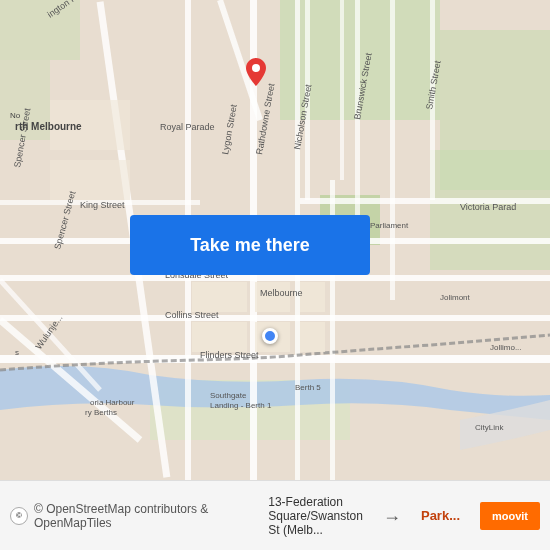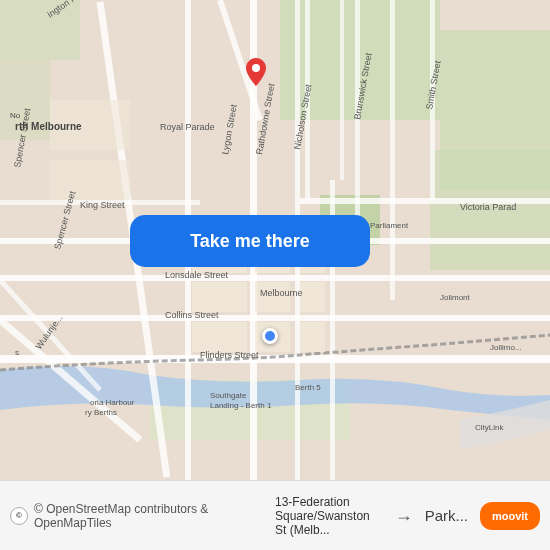--- a/index.html
+++ b/index.html
@@ -24,25 +24,25 @@
       width: 100%;
       height: 100%;
     }
 
     
     #take-me-there-btn {
       position: absolute;
       top: 215px;
       left: 130px;
       width: 240px;
-      height: 52px;
+      height: 60px;
       background-color: #1a73e8;
       color: white;
       border: none;
-      border-radius: 15px;
+      border-radius: 4px;
       font-size: 18px;
       font-weight: bold;
       cursor: pointer;
       z-index: 10;
       display: flex;
       align-items: center;
       justify-content: center;
     }
 
     
@@ -103,30 +103,30 @@
       padding: 0 8px;
     }
 
     #destination-info {
       display: flex;
       flex-direction: column;
       align-items: flex-start;
     }
 
     #destination-name {
-      font-size: 15px;
-      color: #404040;
-      font-weight: 400;
+      font-size: 13px;
+      color: #c2410c;
+      font-weight: 700;
     }
 
     #moovit-logo {
       width: 60px;
       height: 28px;
       background-color: #ff6b00;
-      border-radius: 12px;
+      border-radius: 2px;
       display: flex;
       align-items: center;
       justify-content: center;
       color: white;
       font-size: 11px;
       font-weight: bold;
       flex-shrink: 0;
       margin-left: 8px;
     }
 
@@ -275,21 +275,21 @@
 </div>
 
 <div id="bottom-bar">
   <div id="bottom-left">
     <div id="osm-logo">
       <span style="font-size:8px;">©</span>
     </div>
     <span id="attribution-text">© OpenStreetMap contributors &amp; OpenMapTiles</span>
   </div>
 
-  <div style="display:flex; align-items:center; flex:1; justify-content:space-between; gap:4px;">
+  <div style="display:flex; align-items:center; flex:1; justify-content:space-between; gap:12px;">
     <div id="station-info">
       <span id="station-name">13-Federation Square/Swanston St (Melb...</span>
     </div>
     <span id="arrow-icon">→</span>
     <div id="destination-info">
       <span id="destination-name">Park...</span>
     </div>
     <div id="moovit-logo">
       <span>moovit</span>
     </div>

